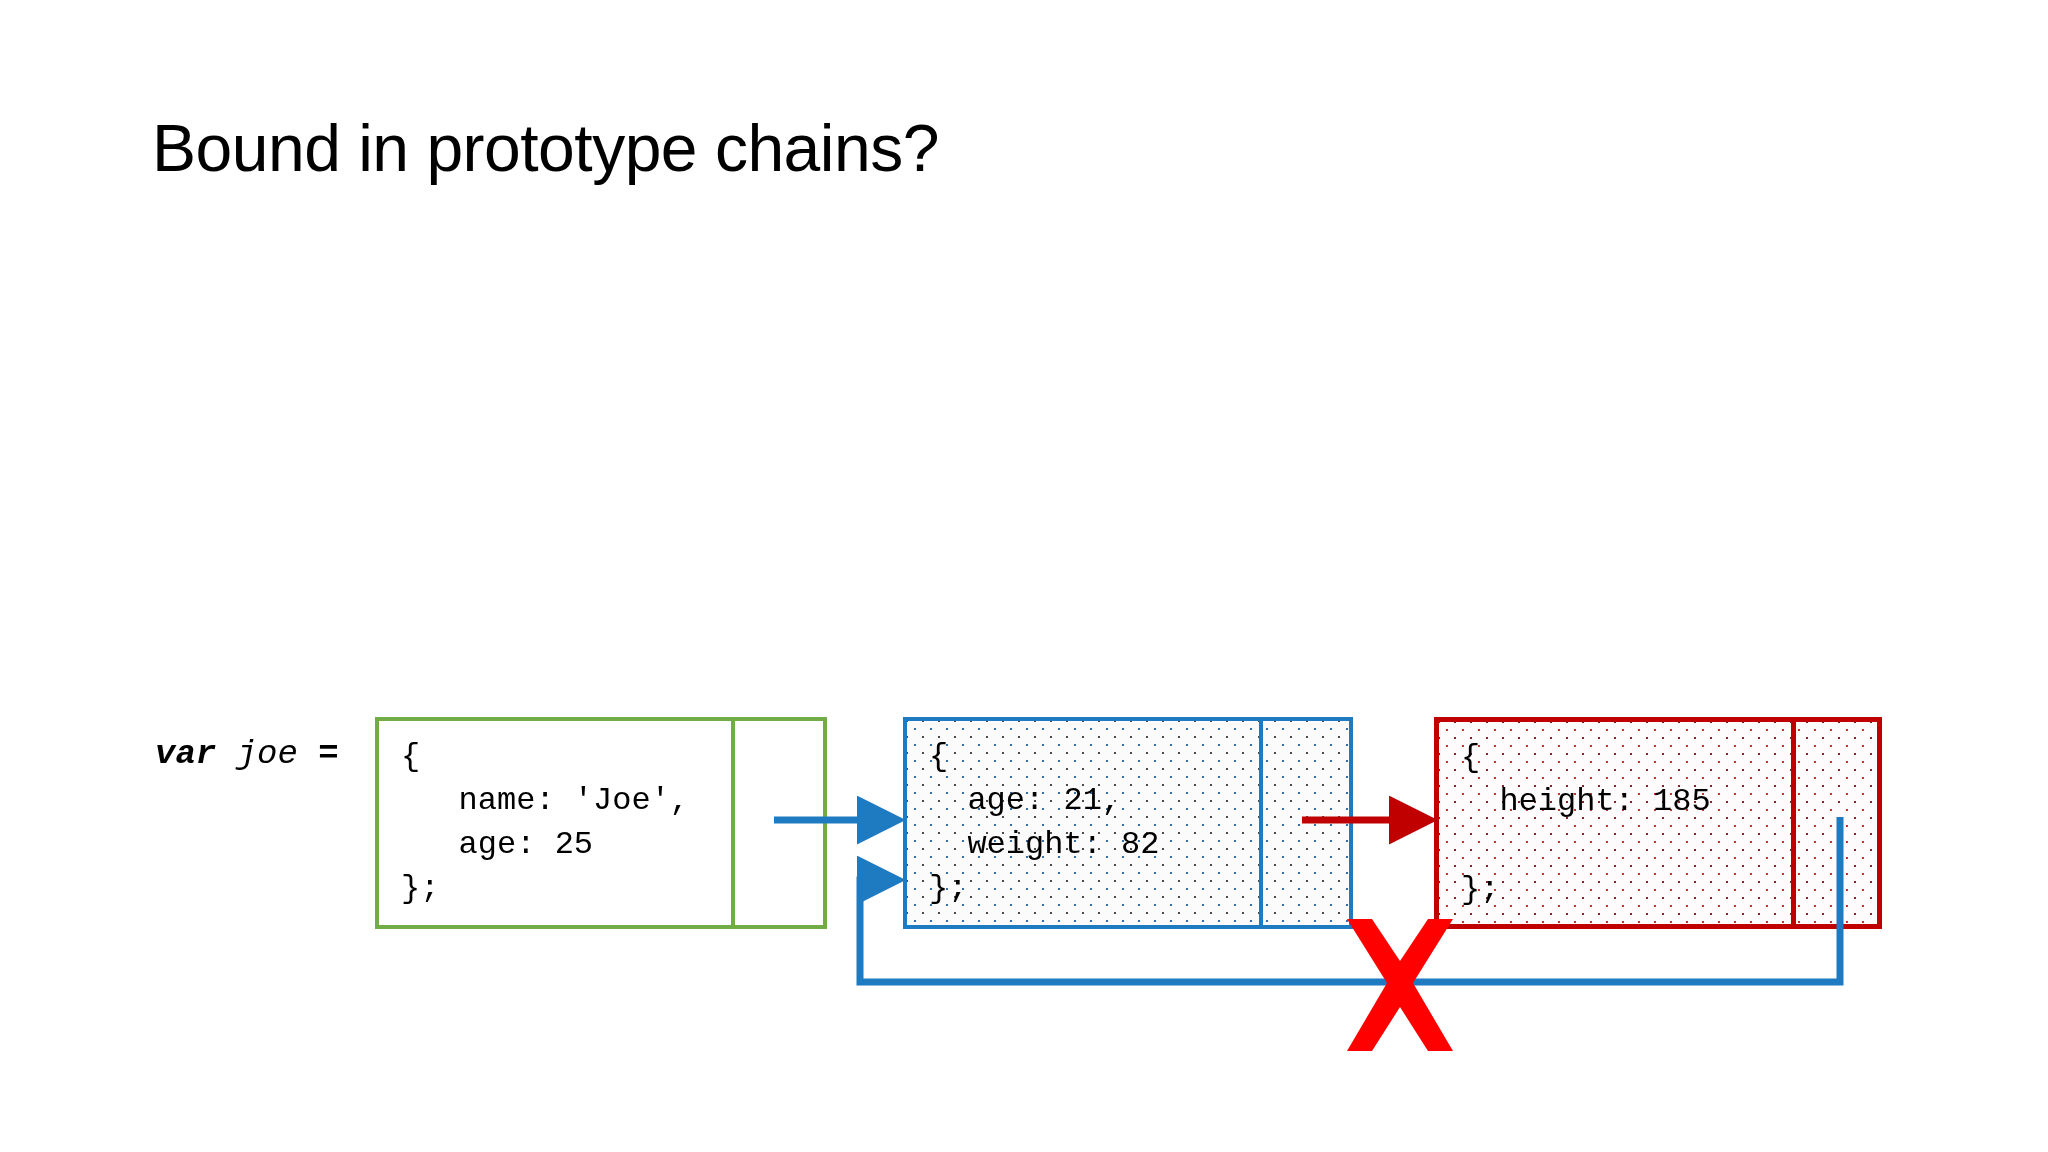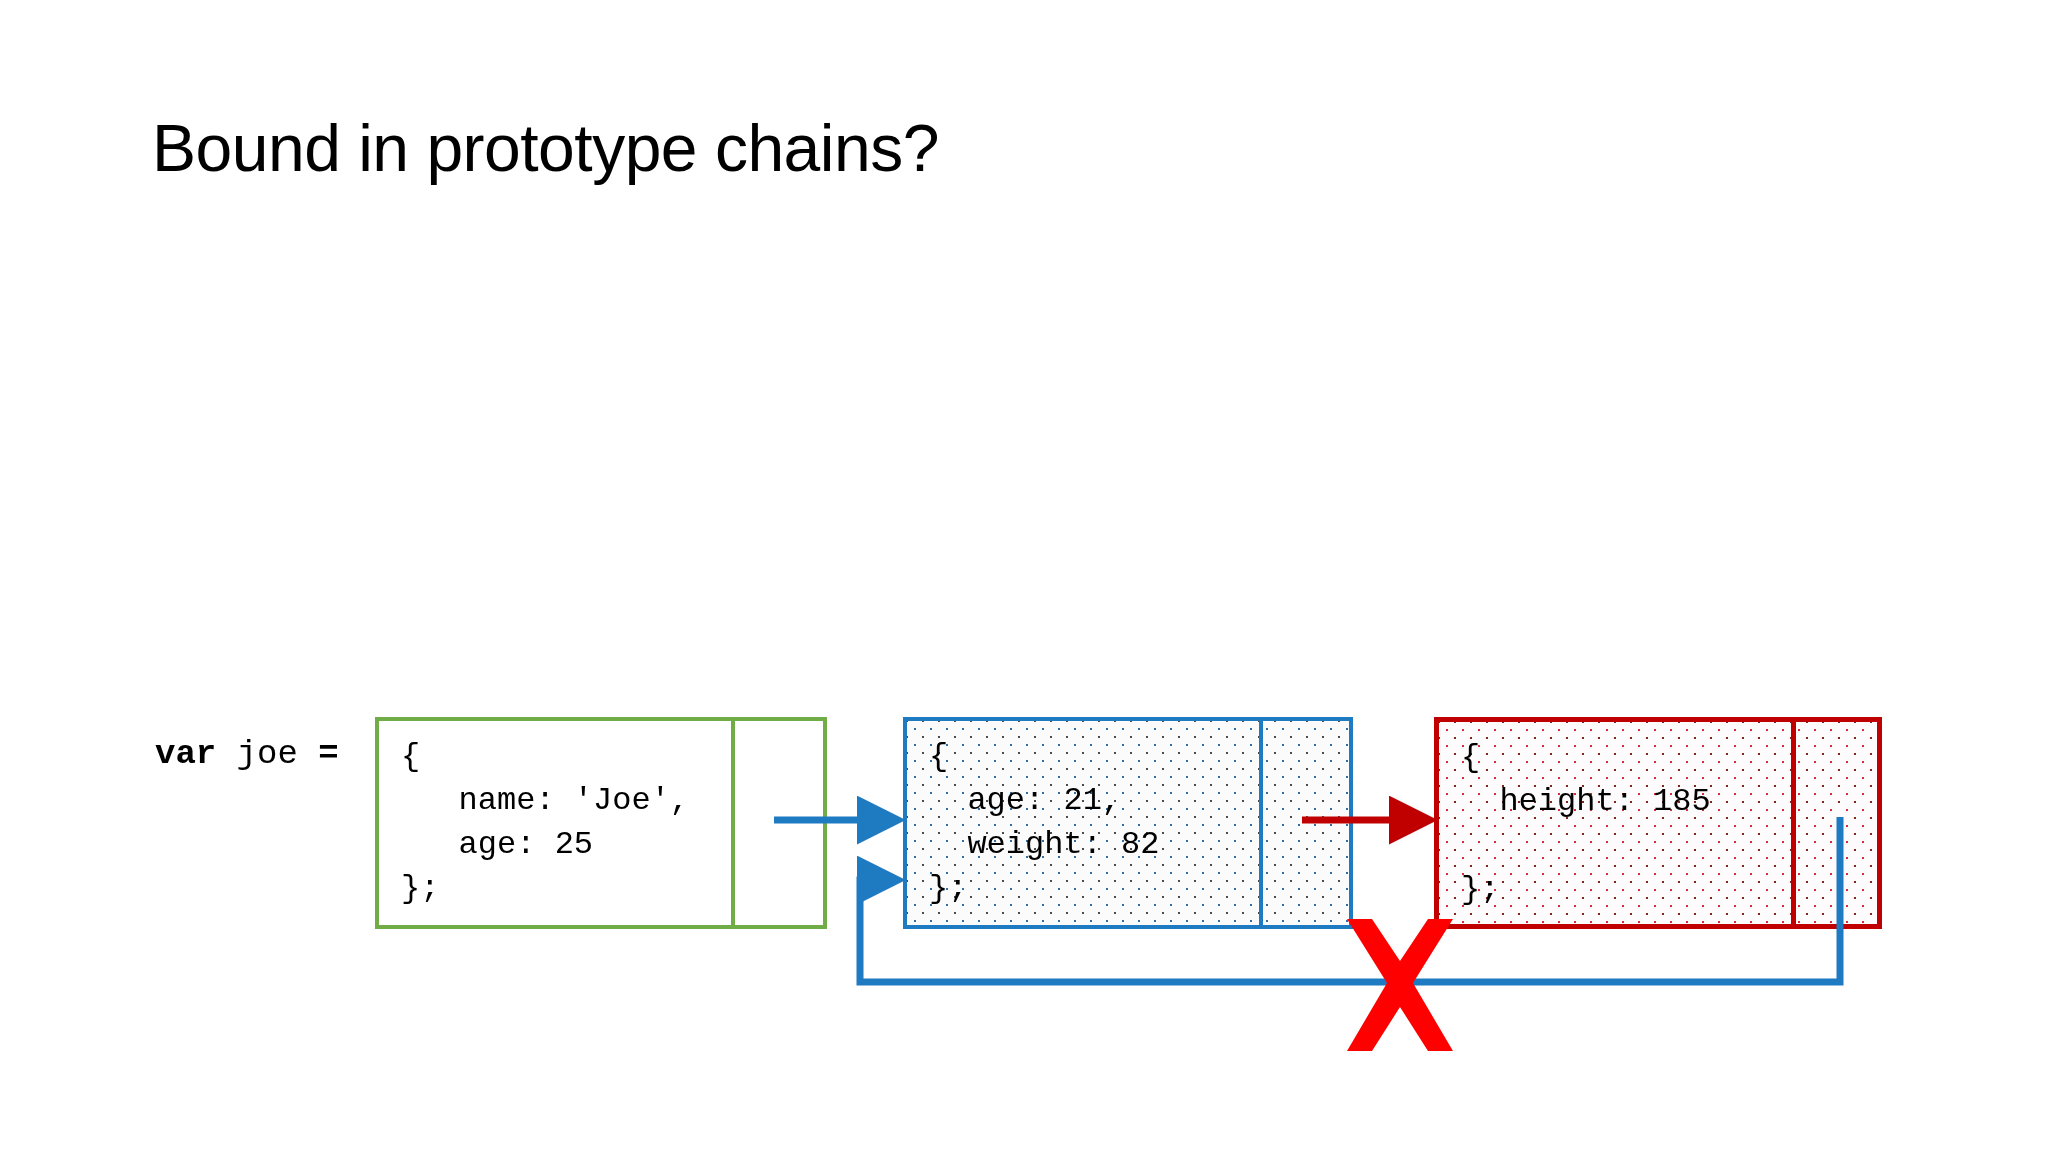--- a/index.html
+++ b/index.html
@@ -41,20 +41,21 @@
   
   #var-decl {
     position: absolute;
     left: 155px;
     top: 737px;
     font-family: "Liberation Mono", "DejaVu Sans Mono", monospace;
     font-size: 34px;
     color: #000000;
     white-space: pre;
     line-height: 1;
+    font-style: italic;
   }
   #var-decl .kw { font-weight: bold; }
   #var-decl .id { font-weight: normal; }
   #var-decl .op { font-weight: bold; }
 
   
   .obj-box {
     position: absolute;
     box-sizing: border-box;
     display: flex;

